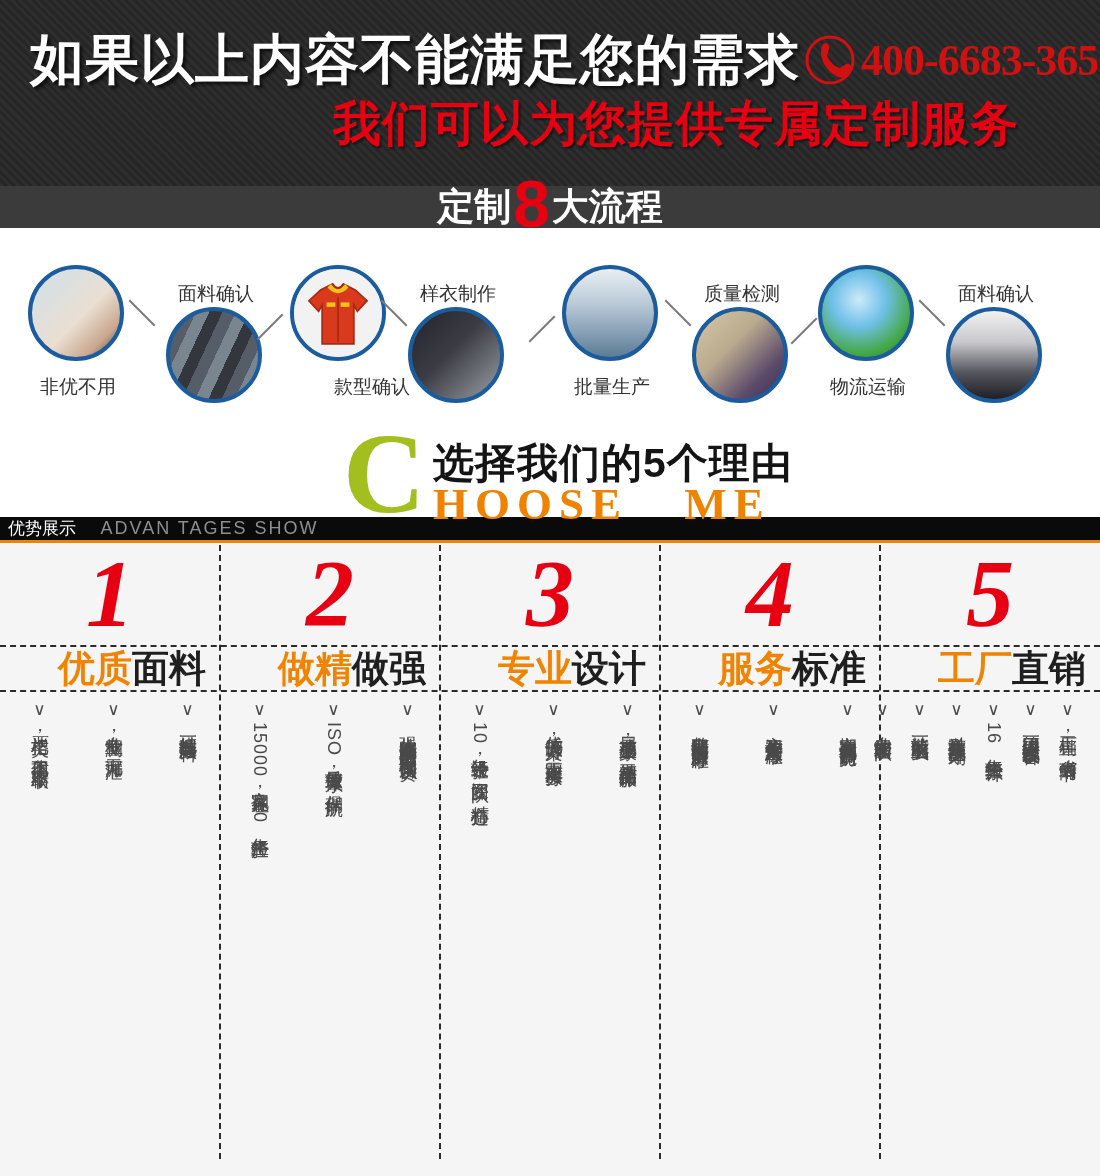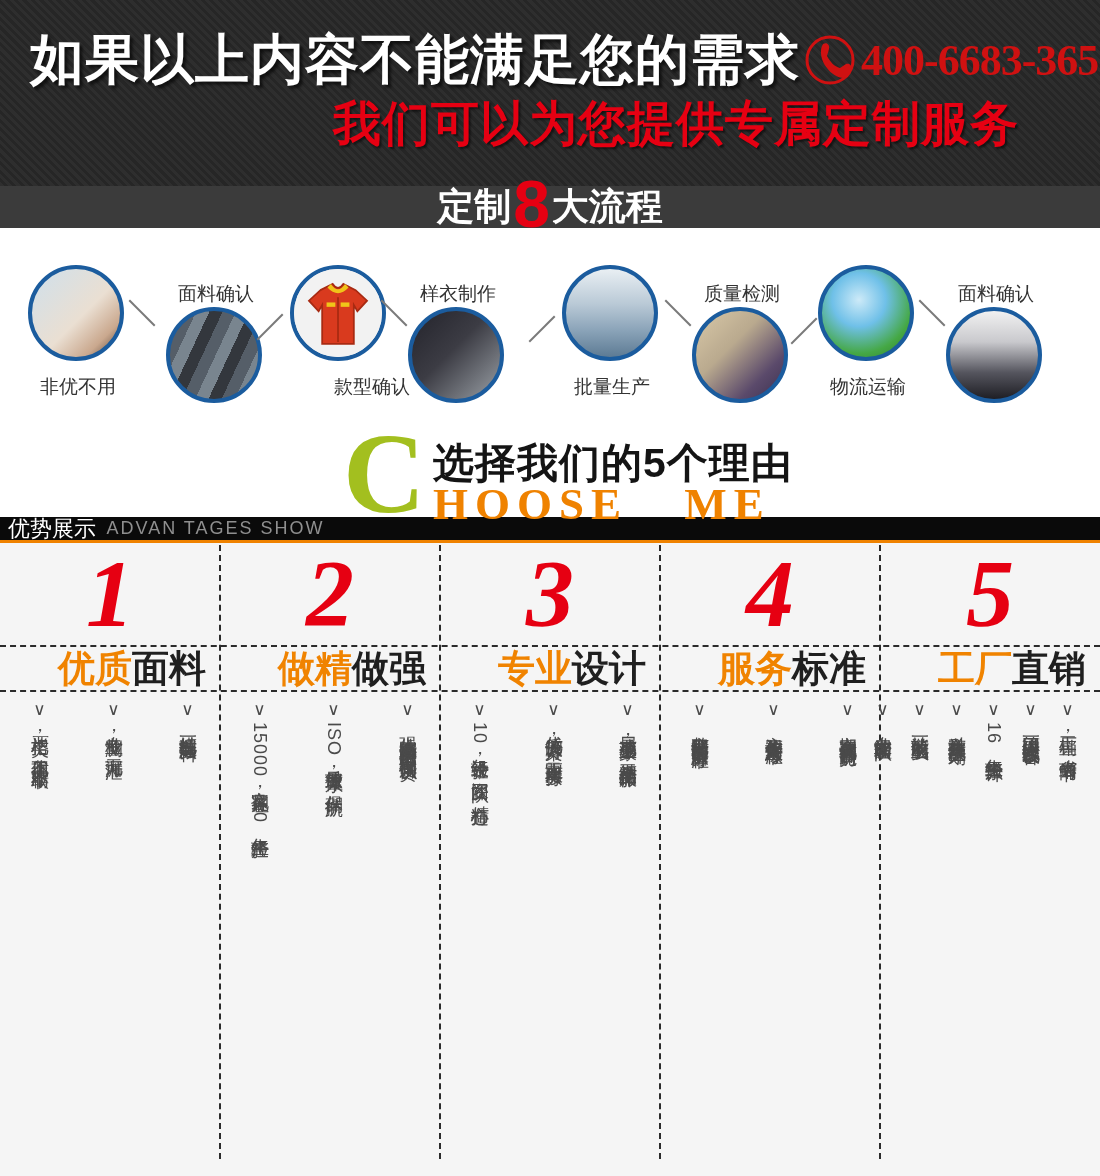--- a/index.html
+++ b/index.html
@@ -78,22 +78,22 @@
     position: absolute; left: 433px; top: 46px;
     font-family: "Liberation Serif", serif; font-weight: bold;
     font-size: 45px; color: #ef8200; letter-spacing: 7px; word-spacing: 38px; white-space: nowrap;
   }
 
   
   .advbar {
     width: 1100px; height: 26px; background: #0a0a0a;
     border-bottom: 3px solid #ef8200; padding-left: 8px; white-space: nowrap;
   }
-  .adv-cn { font-size: 22px; line-height: 23px; color: #fff; vertical-align: top; }
-  .adv-en { font-size: 18px; line-height: 23px; color: #8f8f8f; letter-spacing: 2px; margin-left: 6px; vertical-align: top; }
+  .adv-cn { font-size: 17px; line-height: 23px; color: #fff; vertical-align: top; }
+  .adv-en { font-size: 18px; line-height: 23px; color: #8f8f8f; letter-spacing: 2px; margin-left: 20px; vertical-align: top; }
 
   
   .columns { position: relative; width: 1100px; height: 633px; background: #f5f5f5; }
   .hline { position: absolute; left: 0; width: 1100px; height: 0; border-top: 2px dashed #2b2b2b; }
   .hline1 { top: 102px; } .hline2 { top: 147px; }
   .vsep { position: absolute; top: 2px; height: 614px; width: 0; border-left: 2px dashed #2b2b2b; }
   .col { position: absolute; top: 0; width: 220px; height: 633px; }
   .col-num {
     position: absolute; top: 2px; left: 0; width: 100%; height: 98px;
     font-family: "Liberation Serif", serif; font-style: italic; font-weight: bold;

